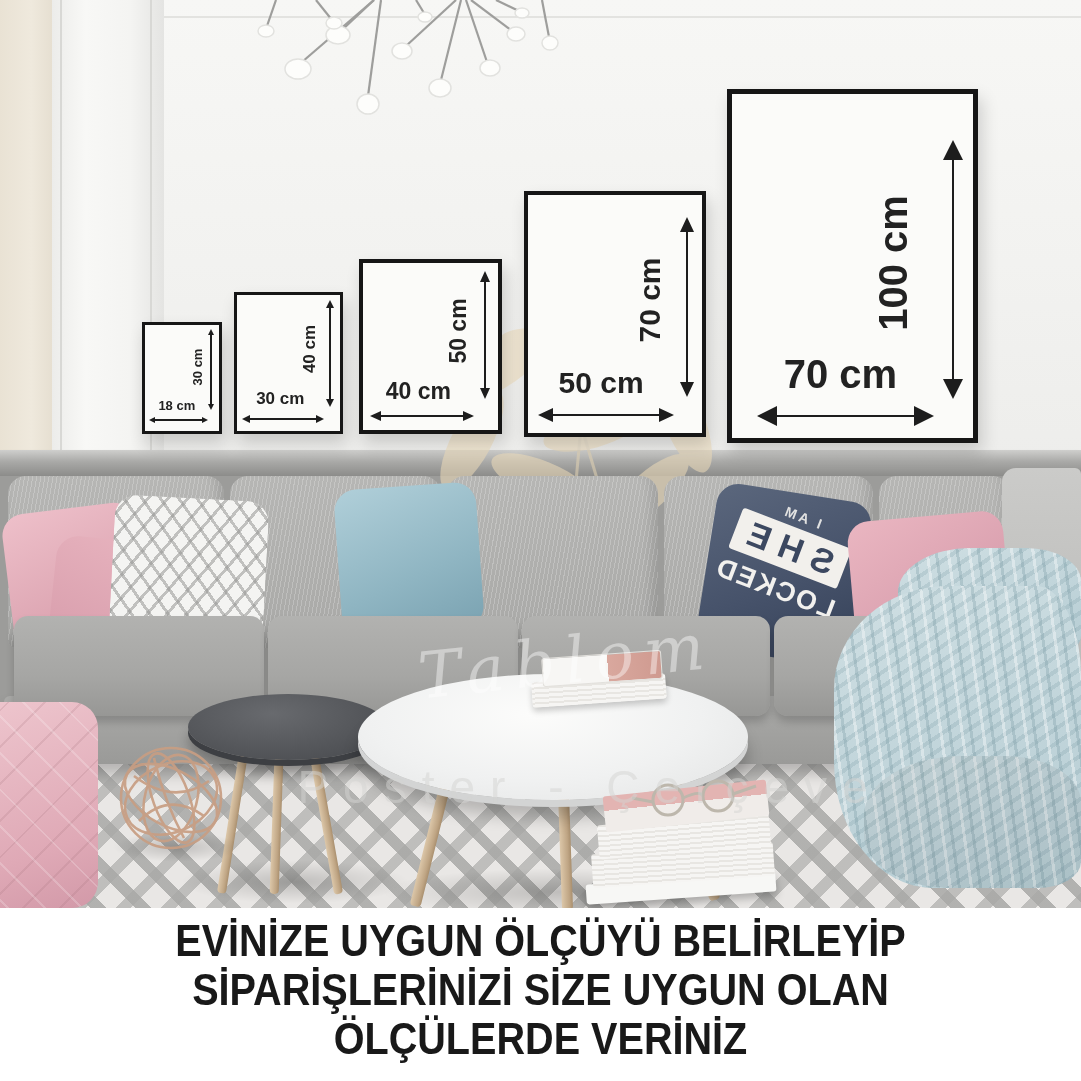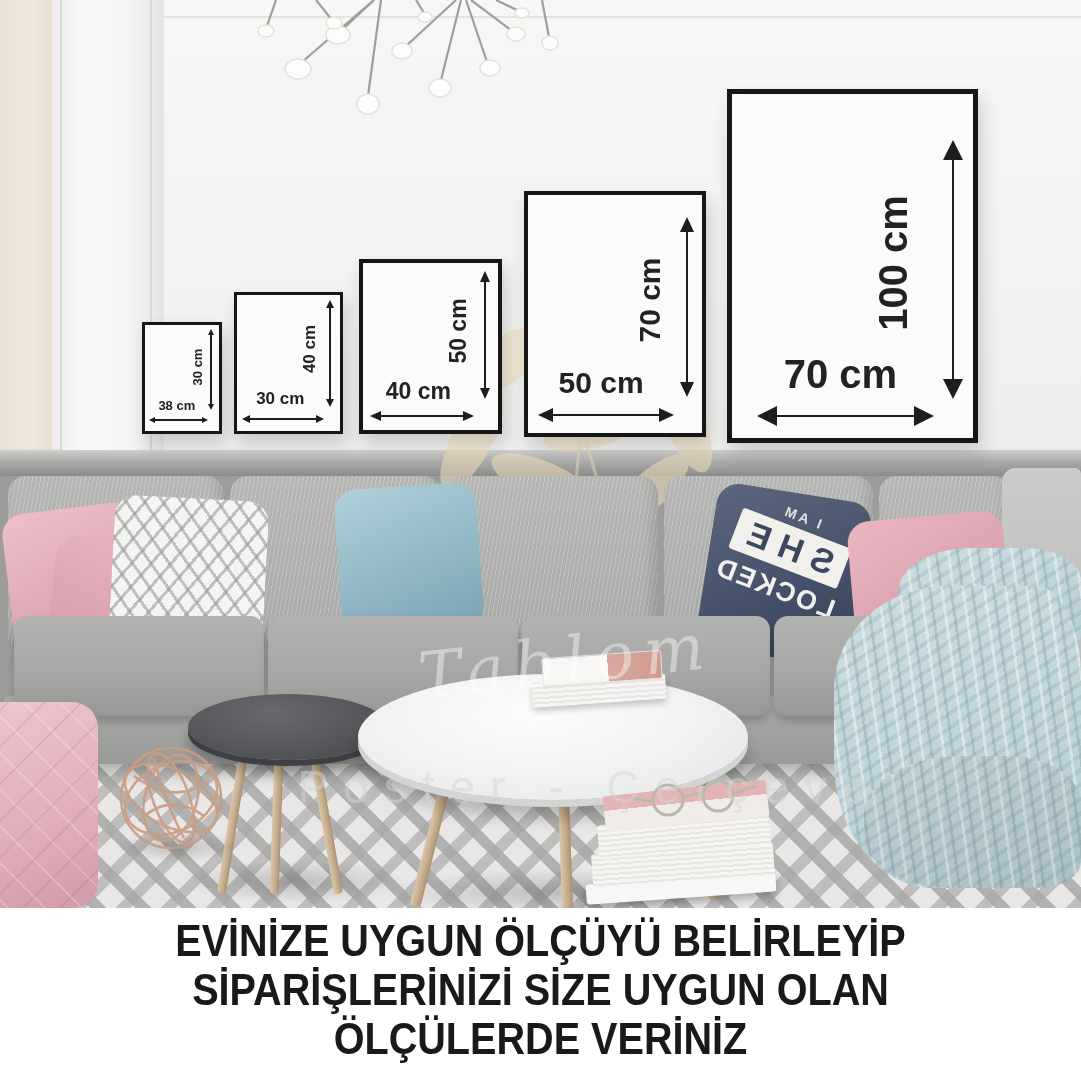--- a/index.html
+++ b/index.html
@@ -187,21 +187,21 @@
     <g stroke="#e4d4b4" stroke-width="3" fill="none">
       <path d="M190,120 C182,200 176,260 182,330"></path>
       <path d="M190,130 C210,200 230,250 226,320"></path>
     </g>
   </svg>
 
   <div class="frame" style="left:142px;top:322px;width:74px;height:106px;border-width:3px;font-size:13px;">
     <div class="dim-line v" style="right:10%;top:6%;height:72%;"></div>
     <div class="dim-label v" style="left:70%;top:40%;">30 cm</div>
     <div class="dim-line h" style="left:8%;bottom:9%;width:74%;"></div>
-    <div class="dim-label h" style="left:43%;bottom:17%;">38 cm</div>
+    <div class="dim-label h" style="left:43%;bottom:17%;">18 cm</div>
   </div>
 
   <div class="frame" style="left:234px;top:292px;width:103px;height:136px;border-width:3px;font-size:17px;">
     <div class="dim-line v" style="right:9%;top:5%;height:76%;"></div>
     <div class="dim-label v" style="left:71%;top:40%;">40 cm</div>
     <div class="dim-line h" style="left:7%;bottom:8%;width:76%;"></div>
     <div class="dim-label h" style="left:42%;bottom:16%;">30 cm</div>
   </div>
 
   <div class="frame" style="left:359px;top:259px;width:135px;height:167px;border-width:4px;font-size:23px;">

